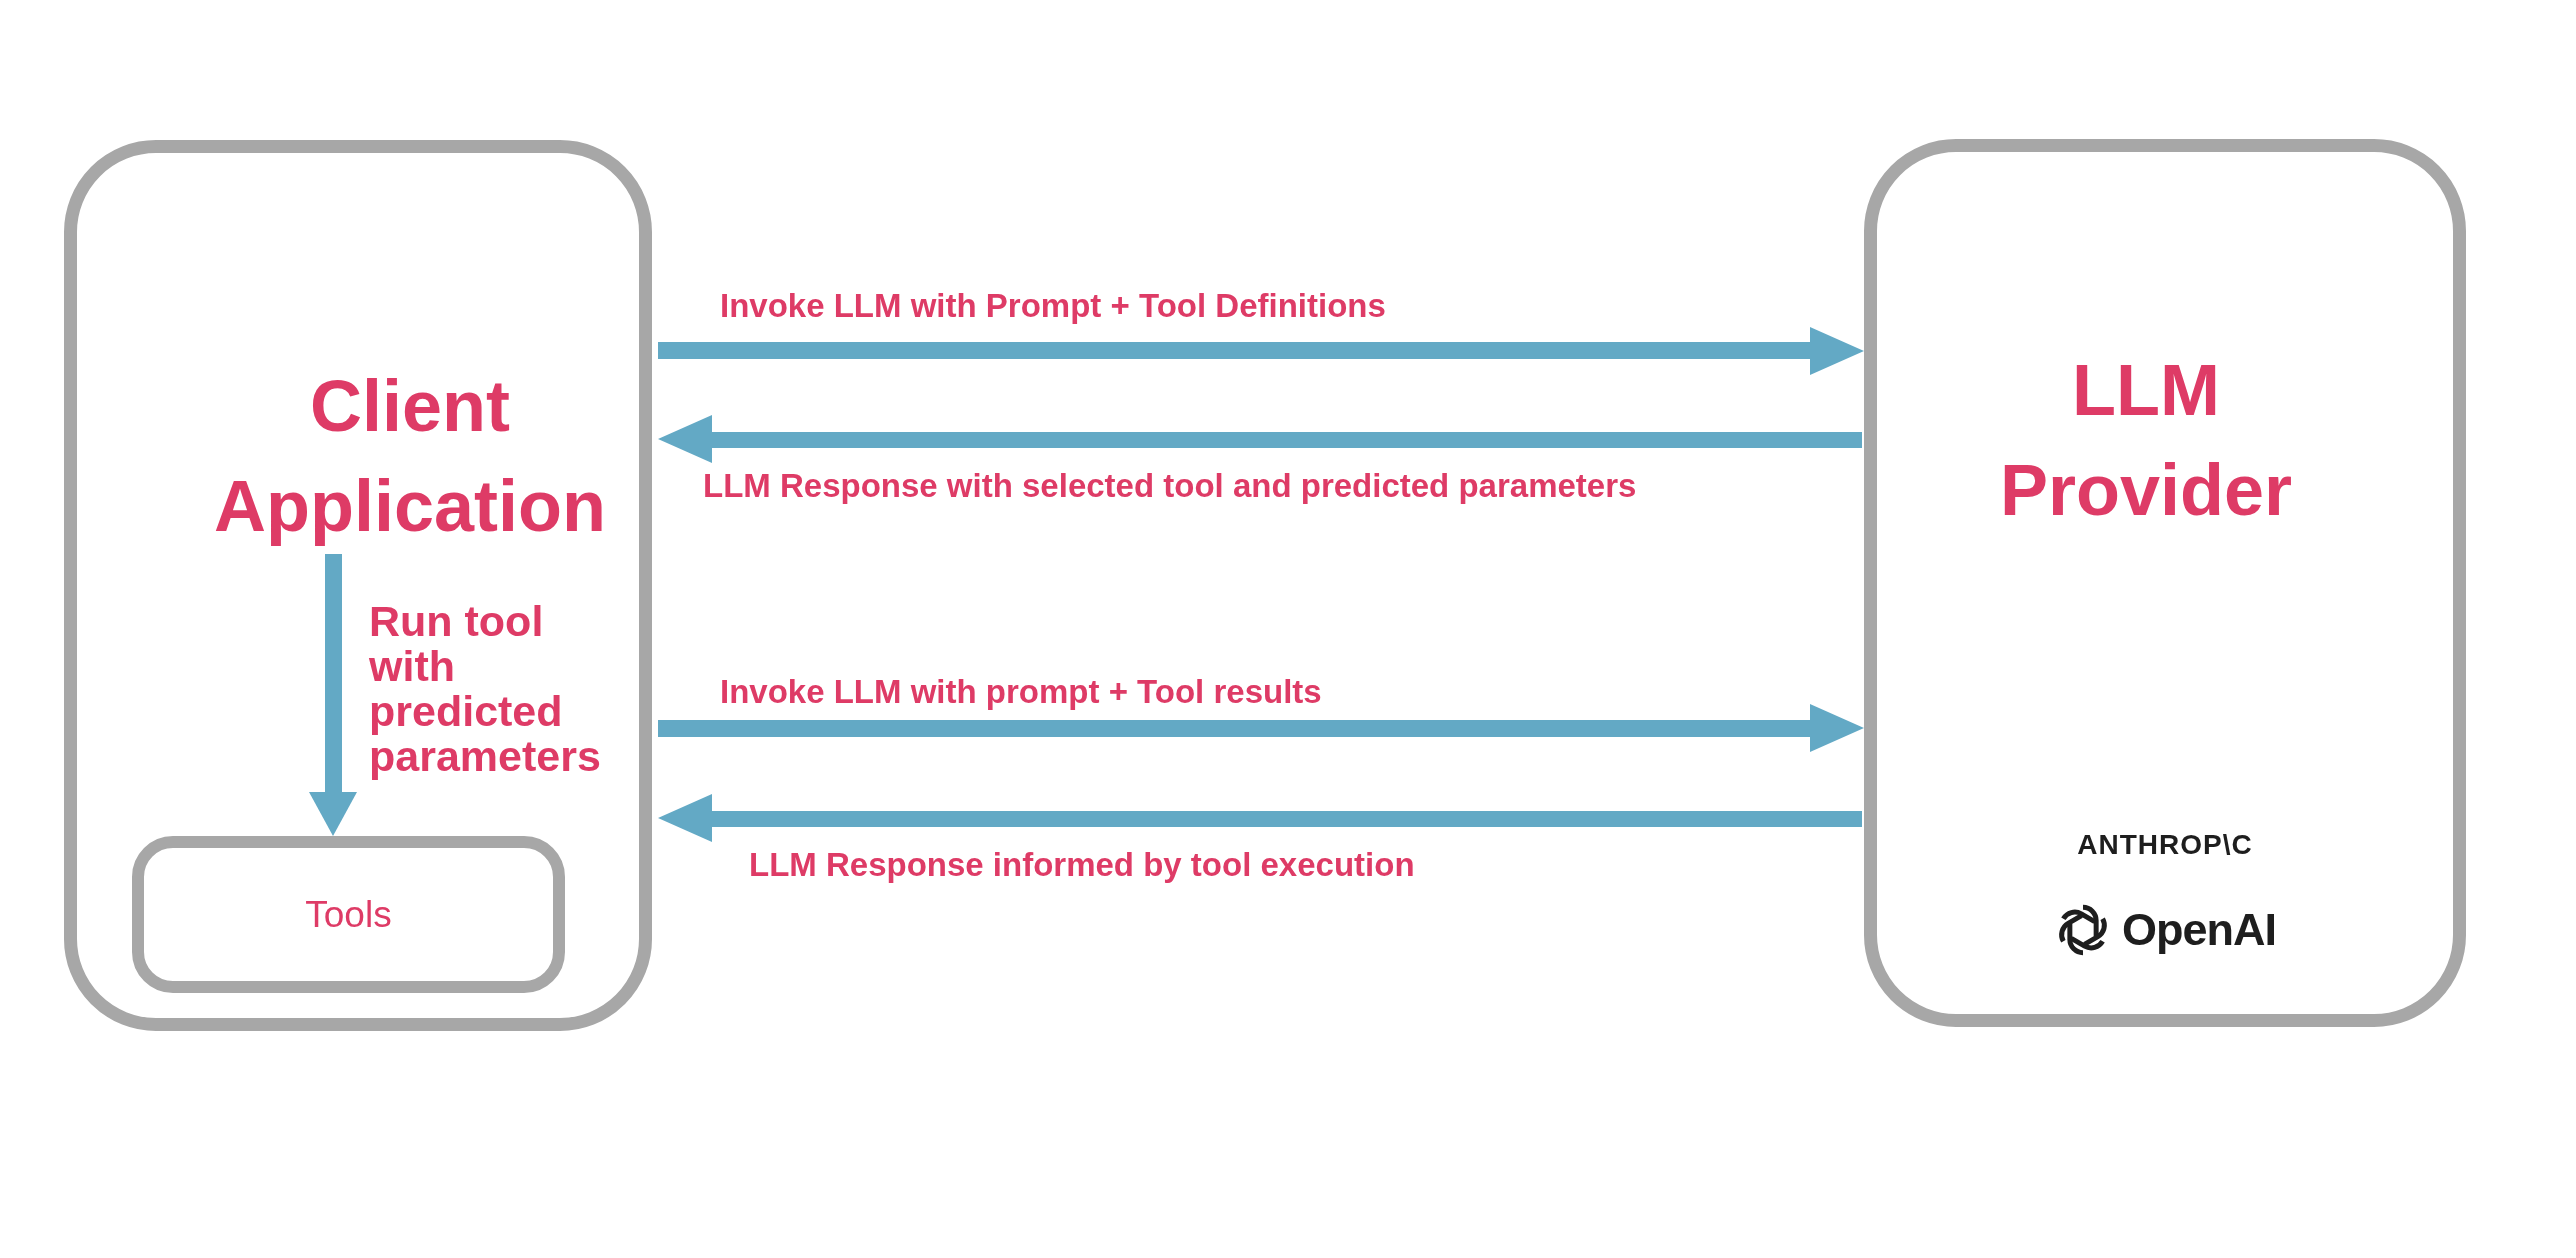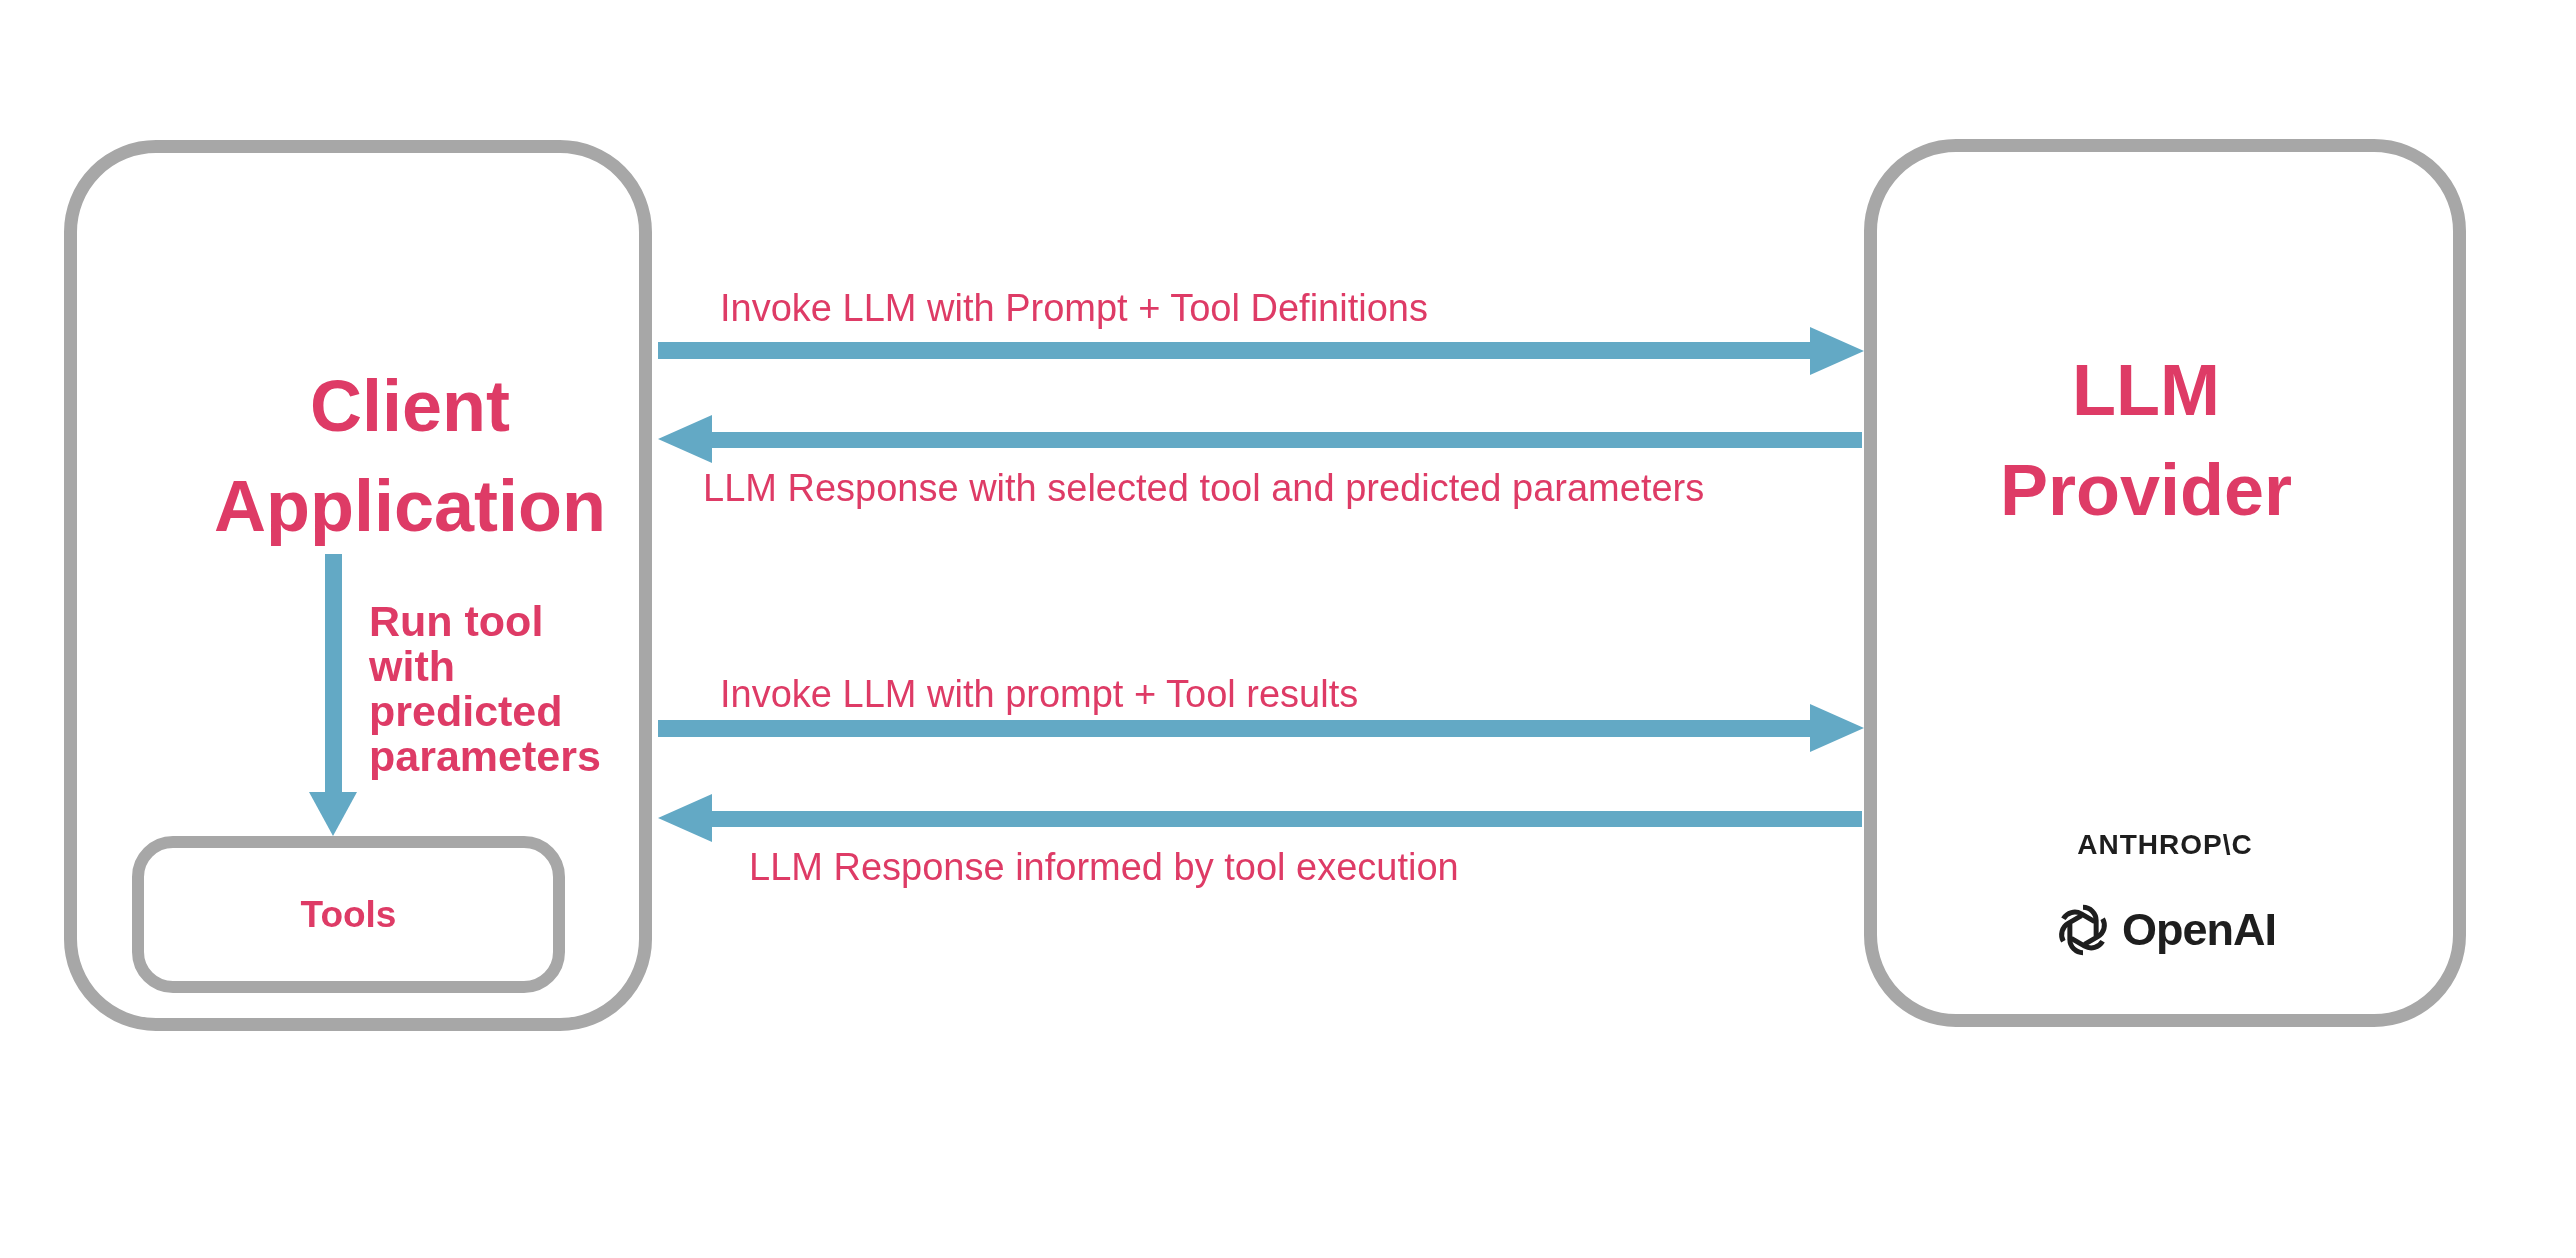--- a/index.html
+++ b/index.html
@@ -34,27 +34,27 @@
     position:absolute;
     box-sizing:border-box;
     left:132px;top:836px;width:433px;height:157px;
     border:12.6px solid var(--gray,#A7A7A7);
     border-radius:41px;
     background:#fff;
     display:flex;align-items:center;justify-content:center;
   }
   #tools-label{
     color:var(--pink,#DE3B66);
-    font-weight:bold;font-size:37px;
+    font-weight:normal;font-size:37px;
   }
   .arrow-label{
     position:absolute;
     color:var(--pink,#DE3B66);
-    font-weight:normal;
-    font-size:38px;
+    font-weight:bold;
+    font-size:33px;
     white-space:nowrap;
   }
   .h-body{position:absolute;background:var(--blue,#63A9C5);}
   .head-right{
     position:absolute;width:0;height:0;
     border-top:24px solid transparent;
     border-bottom:24px solid transparent;
     border-left:54px solid var(--blue,#63A9C5);
   }
   .head-left{

